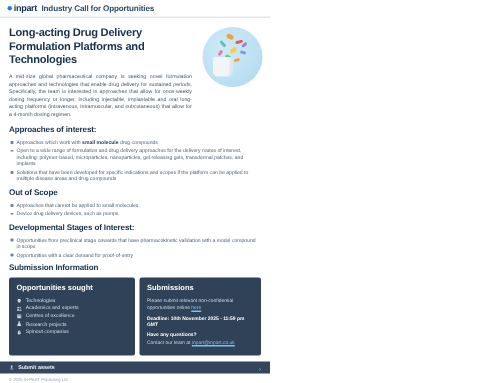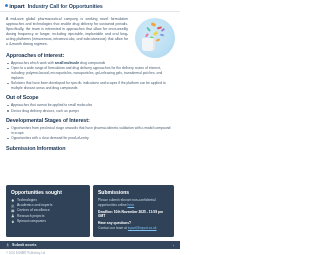--- a/index.html
+++ b/index.html
@@ -119,20 +119,21 @@
         <span class="pill" style="left:11px;top:10px;width:4.6px;height:2.4px;background:#5bc2b3;transform:rotate(50deg);"></span>
         <span class="pill" style="left:18px;top:14px;width:5px;height:2.5px;background:#f3d250;transform:rotate(-35deg);"></span>
         <span class="pill" style="left:25px;top:16px;width:4.2px;height:2.3px;background:#7a9fe0;transform:rotate(15deg);"></span>
         <span class="pill" style="left:10px;top:16px;width:4.4px;height:2.4px;background:#e77ab0;transform:rotate(-55deg);"></span>
         <span class="pill" style="left:15px;top:19px;width:4.8px;height:2.5px;background:#6fcf7a;transform:rotate(30deg);"></span>
         <span class="pill" style="left:21px;top:21px;width:4.2px;height:2.3px;background:#f2a33c;transform:rotate(-20deg);"></span>
         <span class="pill" style="left:8px;top:22px;width:3.8px;height:2.2px;background:#e15a5a;transform:rotate(60deg);"></span>
         <span class="pill" style="left:26px;top:11px;width:3.6px;height:2.1px;background:#9b7fd4;transform:rotate(-40deg);"></span>
         <div class="cup"></div>
       </div>
+      <h1 class="title">Long-acting Drug Delivery Formulation Platforms and Technologies</h1>
       <p class="intro">A mid-size global pharmaceutical company is seeking novel formulation approaches and technologies that enable drug delivery for sustained periods. Specifically, the team is interested in approaches that allow for once-weekly dosing frequency or longer, including injectable, implantable and oral long-acting platforms (intravenous, intramuscular, and subcutaneous) that allow for a 4-month dosing regimen.</p>
     </div>
 
     <div>
       <h2 class="sec">Approaches of interest:</h2>
       <ul class="blist">
         <li>Approaches which work with <b>small molecule</b> drug compounds</li>
         <li>Open to a wide range of formulation and drug delivery approaches for the delivery routes of interest, including: polymer-based, microparticles, nanoparticles, gel-releasing gels, transdermal patches, and implants</li>
         <li>Solutions that have been developed for specific indications and scopes if the platform can be applied to multiple disease areas and drug compounds</li>
       </ul>

